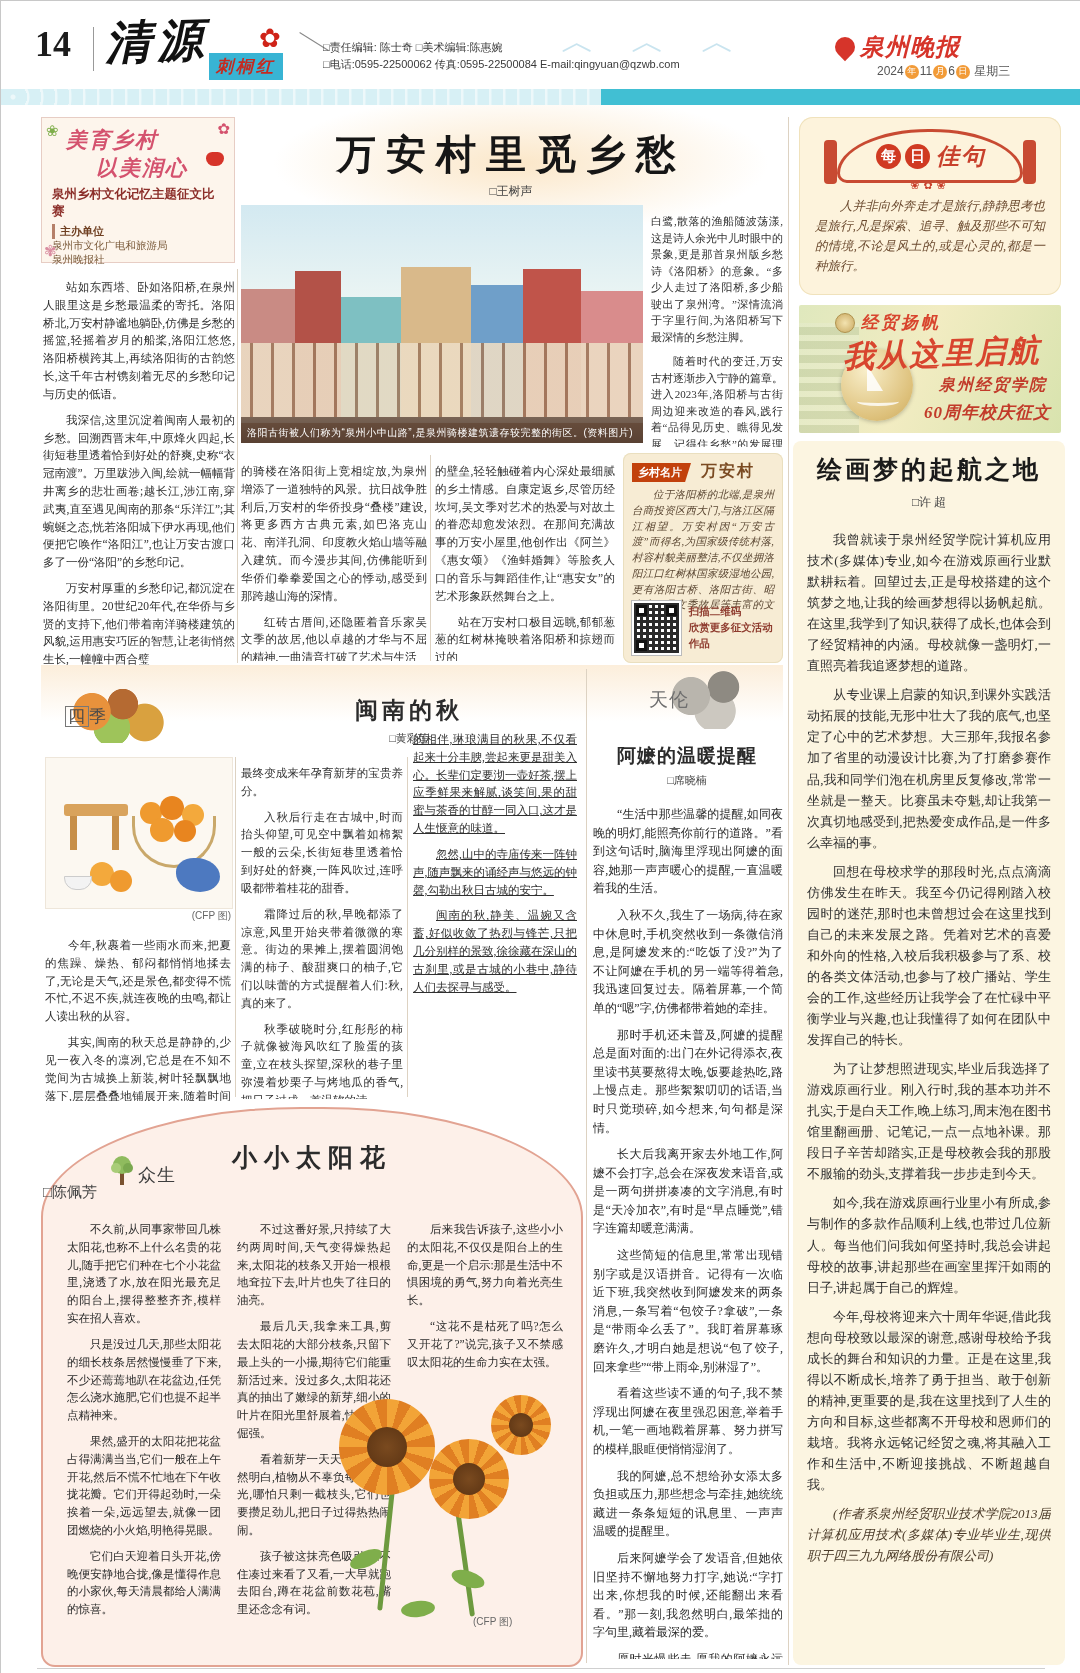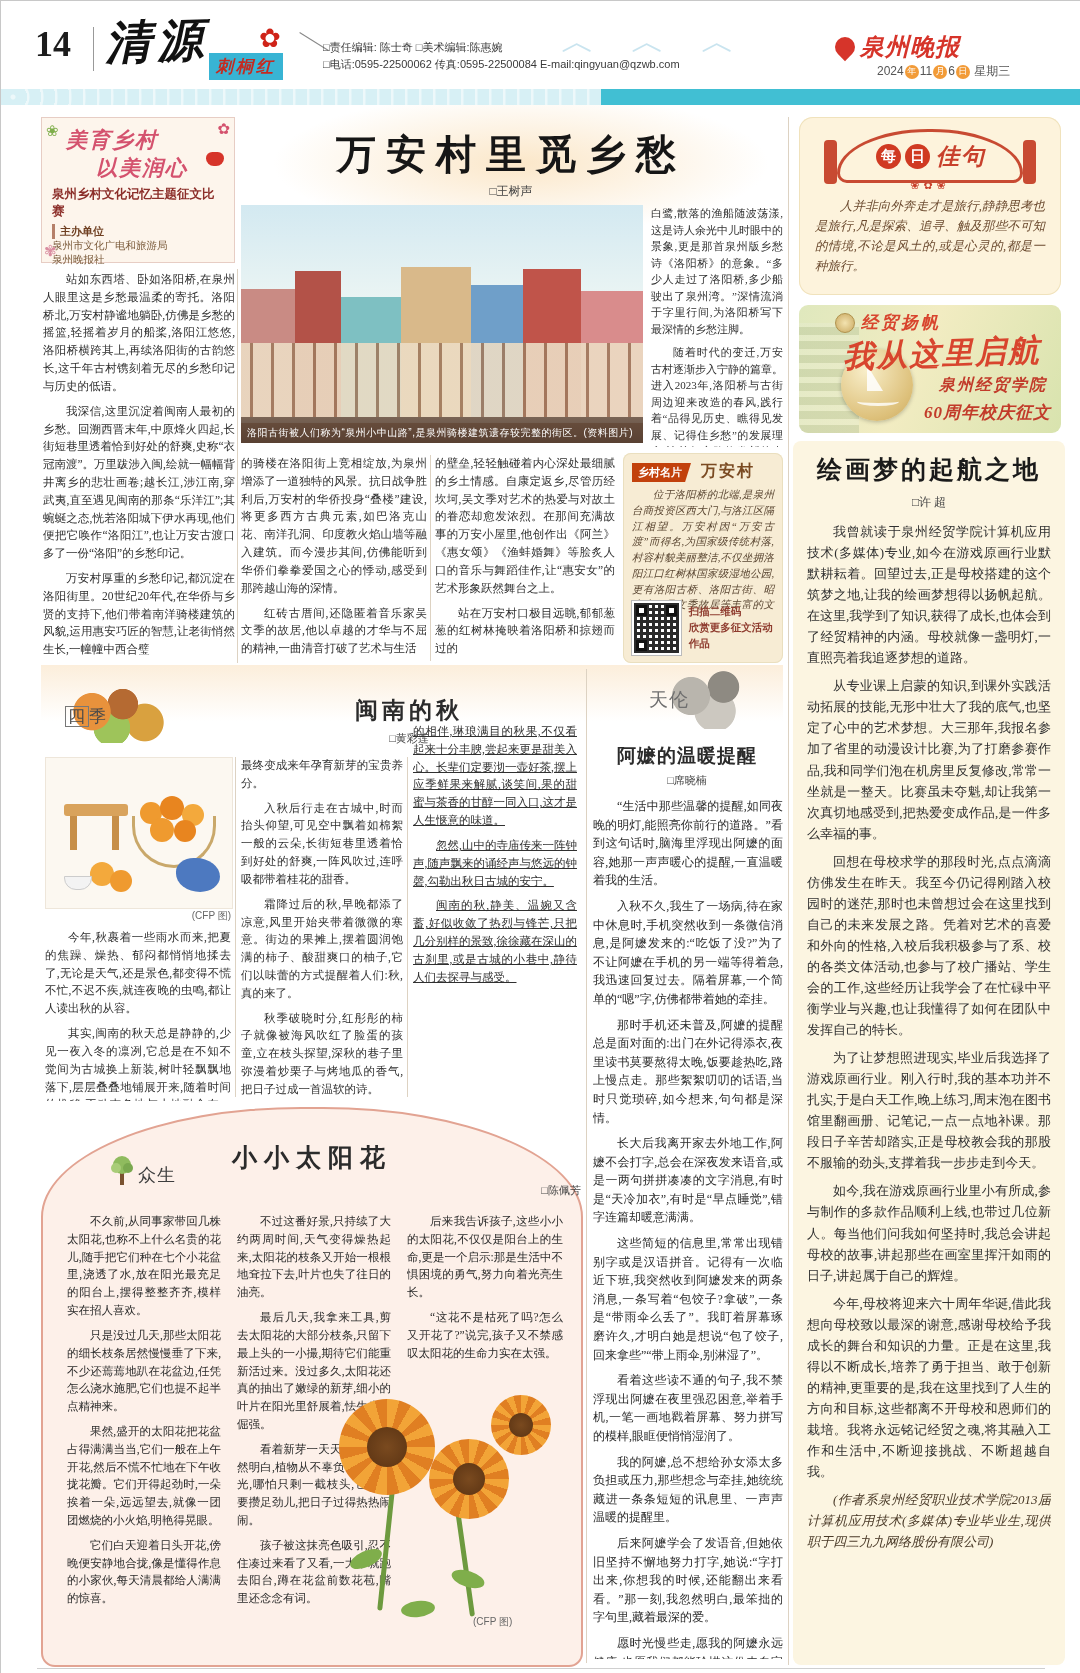--- a/index.html
+++ b/index.html
@@ -1,19 +1,19 @@
 <!DOCTYPE html>
 <html><head>
 <meta charset="utf-8">
 <style>
   html,body{margin:0;padding:0;background:#e9e9e9;}
   #page{position:relative;width:1080px;height:1673px;margin:0 auto;background:#ffffff;
         border:1px solid #c8c8c8;overflow:hidden;font-family:"Liberation Serif",serif;color:#2b2b2b;}
   .abs{position:absolute;}
-  .para{margin:0 0 7px;text-align:justify;text-indent:2em;}
+  .para{margin:8px 0 7px;text-align:justify;text-indent:2em;}
   .cont{text-indent:0;}
   .clip{overflow:hidden;}
 
   
   #hdr{left:0;top:0;width:1080px;height:88px;background:#fff;}
   #page-num{left:34px;top:22px;font-size:36px;font-weight:bold;color:#1c1c1c;font-family:"Liberation Serif",serif;}
   #hdr-div{left:92px;top:26px;width:1px;height:44px;background:#999;}
   #masthead{left:104px;top:10px;font-size:46px;font-weight:bold;font-style:italic;letter-spacing:6px;color:#111;transform:rotate(-2deg);}
   #badge{left:208px;top:52px;background:#38b4d4;color:#c52a20;font-weight:bold;font-style:italic;
          font-size:17px;padding:2px 7px;letter-spacing:3px;}
@@ -100,21 +100,21 @@
   #family-title{left:590px;top:742px;width:192px;text-align:center;font-size:19px;font-weight:bold;letter-spacing:1px;}
   #family-author{left:590px;top:772px;width:192px;text-align:center;font-size:11px;color:#444;}
   #family-col{left:592px;top:796px;width:190px;height:862px;font-size:12px;line-height:1.55;}
 
   
   #lifebox{left:40px;top:1106px;width:542px;height:560px;background:#fdf0e9;border:2px solid #e2a392;
      border-radius:260px 260px 14px 14px / 110px 110px 14px 14px;box-sizing:border-box;}
   #life-tag{position:absolute;left:66px;top:46px;display:flex;align-items:flex-end;}
   #life-tag-text{font-size:18px;color:#3e3e3e;letter-spacing:1px;margin-left:3px;}
   #life-title{position:absolute;left:0;top:32px;width:100%;text-align:center;font-size:25px;font-weight:bold;letter-spacing:7px;}
-  #life-author{position:absolute;left:0;top:74px;width:100%;text-align:right;font-size:11px;color:#444;}
+  #life-author{position:absolute;left:0;top:74px;width:100%;text-align:left;font-size:15px;color:#444;}
   .lifecol{position:absolute;top:104px;font-size:11.5px;line-height:1.55;}
   #lcol1{left:24px;width:154px;height:432px;}
   #lcol2{left:194px;width:154px;height:432px;}
   #lcol3{left:364px;width:156px;height:170px;}
   #sunart{position:absolute;left:258px;top:282px;width:266px;height:246px;}
   .sf{position:absolute;border-radius:50%;background:repeating-conic-gradient(#f2a437 0 15deg,#e07f22 15deg 30deg);}
   .sfc{position:absolute;border-radius:50%;background:radial-gradient(#7a4a1f,#5a3313);}
   .stem{position:absolute;width:5px;background:#6d9a3f;border-radius:3px;}
   .leaf{position:absolute;width:34px;height:16px;background:#7fae4b;border-radius:50% 50% 50% 50%;}
   #life-cap{position:absolute;left:430px;top:506px;font-size:10px;color:#666;font-family:"Liberation Sans",sans-serif;}
@@ -124,21 +124,21 @@
      box-shadow:0 0 0 1px #f0e2bc inset;}
   #fan{position:relative;margin:12px auto 2px;width:186px;height:54px;border:3px solid #c84a32;
      border-radius:60% 60% 12px 12px / 100% 100% 12px 12px;display:flex;align-items:center;justify-content:center;background:#fdf3dc;box-sizing:border-box;}
   .scroll-end{position:absolute;top:8px;width:13px;height:44px;background:#c84a32;border-radius:4px;}
   .circ{display:inline-flex;width:25px;height:25px;border-radius:50%;background:#d03a22;color:#fff;
      align-items:center;justify-content:center;font-size:15px;font-weight:bold;margin:0 2px;}
   #fan-right{color:#c8402c;font-weight:bold;font-style:italic;font-size:23px;margin-left:4px;letter-spacing:2px;}
   #plum{text-align:center;color:#c8402c;font-size:11px;letter-spacing:4px;margin-top:-6px;}
   #quote-body{padding:4px 16px 0;font-size:12.5px;line-height:1.6;color:#6b4a2f;font-style:italic;text-align:justify;text-indent:2em;}
 
-  #bannerbox{left:798px;top:304px;width:262px;height:128px;border-radius:9px;overflow:hidden;
+  #bannerbox{left:798px;top:304px;width:262px;height:128px;border-radius:2px;overflow:hidden;
      background:linear-gradient(115deg,#dfe8bd 0%,#f2ecc2 45%,#d8e3ae 100%);}
   #banner-bldg{position:absolute;left:0;top:18px;width:60px;height:110px;opacity:.45;
      background:repeating-linear-gradient(0deg,#b8c49a 0 8px,#e7ecd0 8px 14px);}
   #coin{position:absolute;left:42px;top:44px;width:72px;height:72px;border-radius:50%;
      background:radial-gradient(circle at 35% 30%, #f8eec9, #ddc07a 70%, #c9a85f);box-shadow:0 1px 4px rgba(0,0,0,.25);}
   #sail{position:absolute;left:26px;top:16px;width:0;height:0;border-left:16px solid rgba(255,255,255,.85);border-top:26px solid rgba(0,0,0,0);}
   #coin-wave{position:absolute;left:16px;top:48px;width:42px;height:6px;border-bottom:3px solid rgba(255,255,255,.8);border-radius:50%;}
   #banner-emblem{position:absolute;left:36px;top:8px;width:18px;height:18px;border-radius:50%;background:radial-gradient(#f3e3b0,#c9a85f);border:1px solid #b0924e;}
   #banner-tag{position:absolute;left:62px;top:6px;font-size:17px;font-weight:bold;font-style:italic;color:#d8452e;letter-spacing:3px;}
   #banner-main{position:absolute;left:44px;top:28px;font-size:31px;font-weight:900;font-style:italic;color:#d8452e;letter-spacing:2px;transform:rotate(-2deg);}

